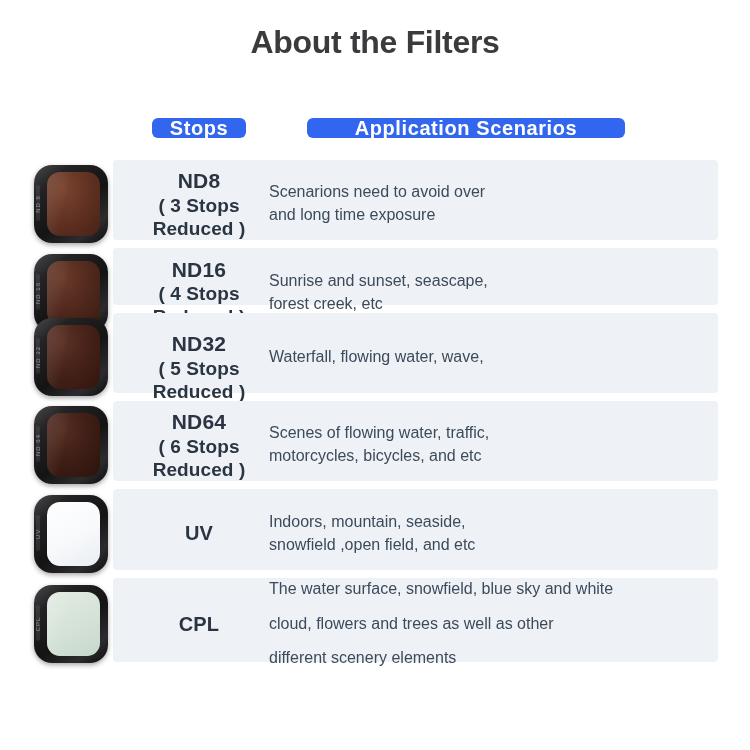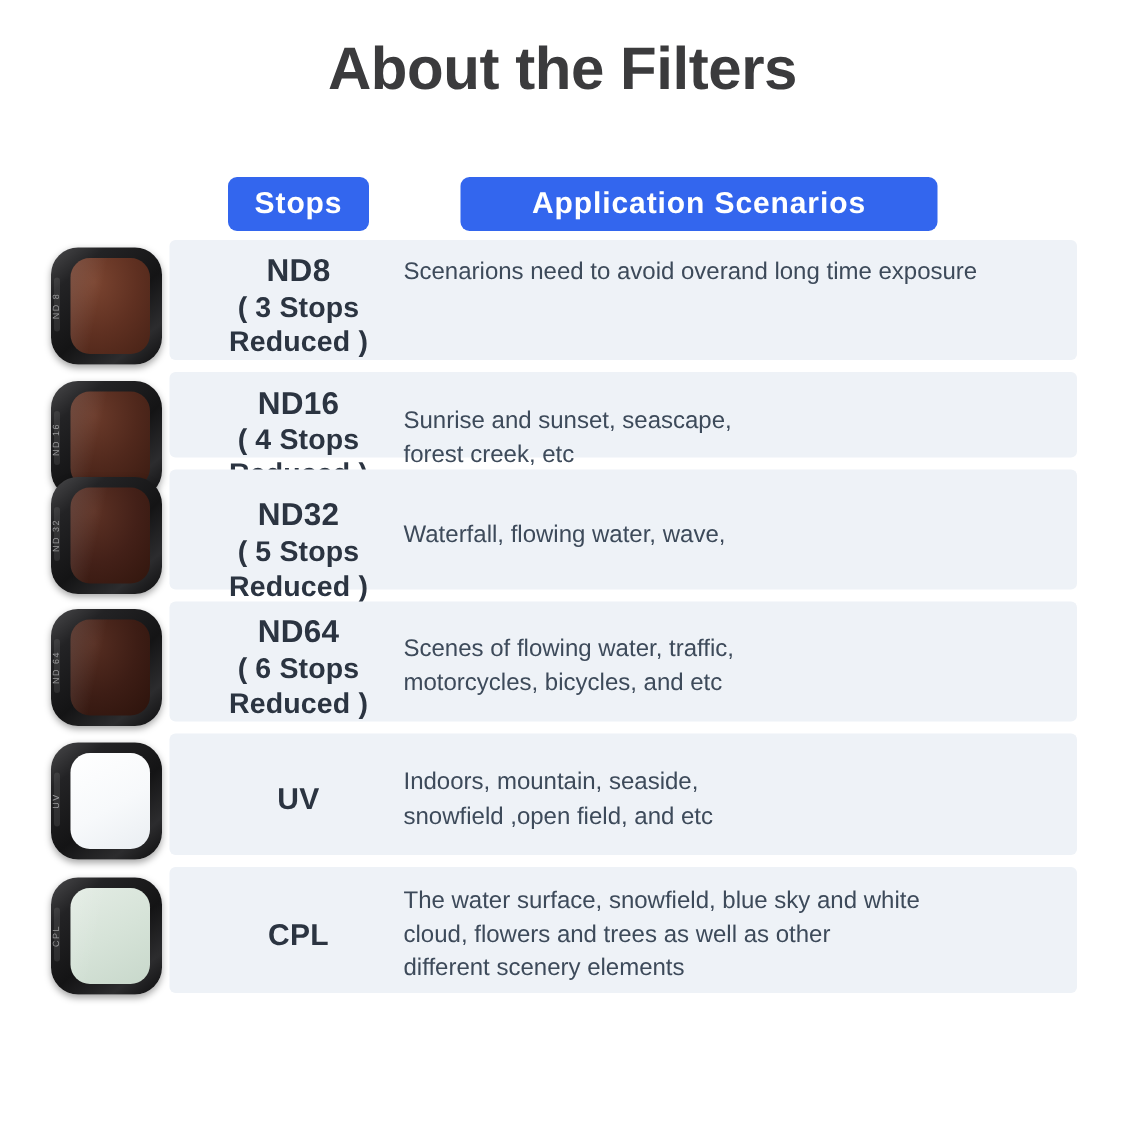--- a/index.html
+++ b/index.html
@@ -15,21 +15,21 @@
     position: relative;
   }
 
   
   .page-title {
     position: absolute;
     top: 26px;
     left: 0;
     width: 750px;
     text-align: center;
-    font-size: 40px;
+    font-size: 32px;
     font-weight: bold;
     color: #3b3b3d;
     letter-spacing: -0.3px;
     line-height: 1.0;
   }
 
   
   .header-row {
     position: absolute;
     top: 118px;
@@ -40,21 +40,21 @@
   .badge {
     position: absolute;
     background: #3366ee;
     color: #ffffff;
     border-radius: 6px;
     font-weight: bold;
     display: flex;
     align-items: center;
     justify-content: center;
     box-sizing: border-box;
-    height: 36px;
+    height: 20px;
   }
   .badge-stops {
     left: 152px;
     width: 94px;
     font-size: 20px;
     letter-spacing: 0.6px;
   }
   .badge-scenarios {
     left: 269px;
     width: 318px;
@@ -210,21 +210,21 @@
         <div class="filter-img">
           <span class="filter-label">ND 8</span>
           <div class="glass glass-nd8"></div>
         </div>
       </div>
       <div class="stops-cell" style="top: 0px; height: 88px; display: flex; flex-direction: column; align-items: center; justify-content: center;">
         <div class="stops-name">ND8</div>
         <div class="stops-sub">( 3 Stops</div>
         <div class="stops-sub">Reduced )</div>
       </div>
-      <div class="scenario-cell" style="top: 11px; height: 88px; display: flex; flex-direction: row; ">
+      <div class="scenario-cell" style="top: 0px; height: 88px; display: flex; flex-direction: column; justify-content: center;">
         <span class="scenario-line">Scenarions need to avoid over</span>
         <span class="scenario-line">and long time exposure</span>
       </div>
     </div>
     <div class="row" style="height: 65px;">
       <div class="row-band"></div>
       <div class="filter-cell" style="top: 0px; height: 89px;">
         <div class="filter-img">
           <span class="filter-label">ND 16</span>
           <div class="glass glass-nd16"></div>
@@ -295,19 +295,19 @@
       <div class="row-band"></div>
       <div class="filter-cell" style="top: 0px; height: 92px;">
         <div class="filter-img">
           <span class="filter-label">CPL</span>
           <div class="glass glass-cpl"></div>
         </div>
       </div>
       <div class="stops-cell single" style="top: 0px; height: 92px; display: flex; flex-direction: column; align-items: center; justify-content: center;">
         <div class="stops-name">CPL</div>
       </div>
-      <div class="scenario-cell wide" style="top: 0px; height: 92px; display: flex; flex-direction: column; justify-content: center;">
+      <div class="scenario-cell wide" style="top: 0px; height: 92px; display: flex; flex-direction: column; justify-content: space-between;">
         <span class="scenario-line">The water surface, snowfield, blue sky and white</span>
         <span class="scenario-line">cloud, flowers and trees as well as other</span>
         <span class="scenario-line">different scenery elements</span>
       </div>
     </div>
   </div>
 
 </body></html>

